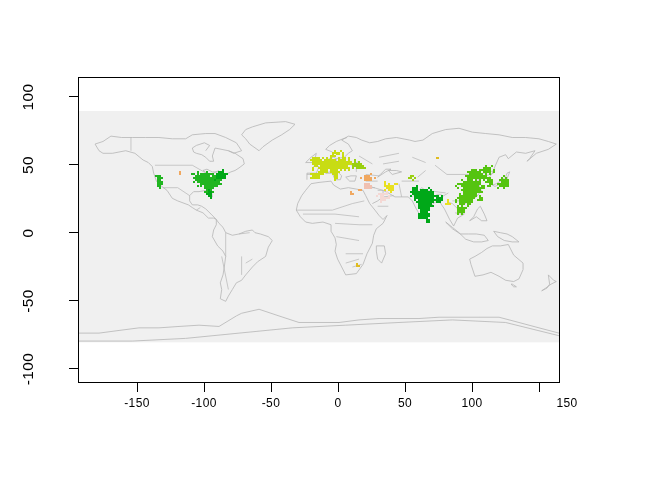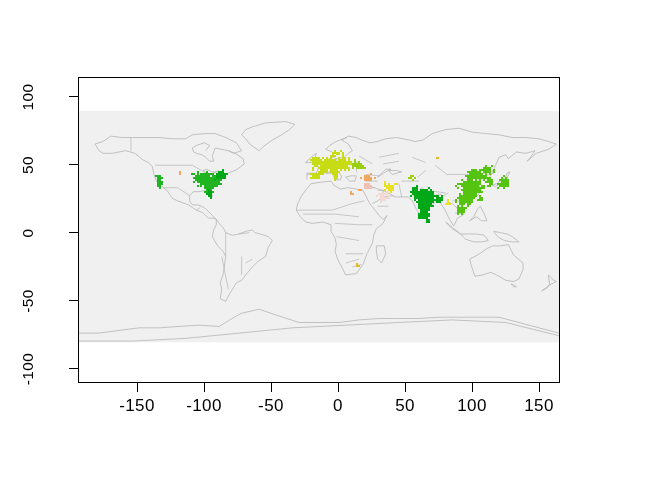--- a/index.html
+++ b/index.html
@@ -68,21 +68,21 @@
     letter-spacing: 0.4px;
     transform-origin: 50% 50%;
     transform: rotate(-90deg);
     white-space: nowrap;
     text-align: center;
     width: 60px;
     left: -2px;
   }
   .lab-x {
     position: absolute;
-    font-size: 17px;
+    font-size: 12px;
     color: #000000;
     letter-spacing: 0.4px;
     white-space: nowrap;
     text-align: center;
     width: 70px;
     top: 396px;
   }
 </style>
 </head>
 <body>
@@ -1097,15 +1097,15 @@
   <div class="tick-x" style="left:405px"></div>
   <div class="tick-x" style="left:472px"></div>
   <div class="tick-x" style="left:539px"></div>
 
   <div class="lab-x" style="left:102px">-150</div>
   <div class="lab-x" style="left:169px">-100</div>
   <div class="lab-x" style="left:236px">-50</div>
   <div class="lab-x" style="left:303px">0</div>
   <div class="lab-x" style="left:370px">50</div>
   <div class="lab-x" style="left:437px">100</div>
-  <div class="lab-x" style="left:504px">150</div>
+  <div class="lab-x" style="left:532px">150</div>
 
 </div>
 
 </body></html>

